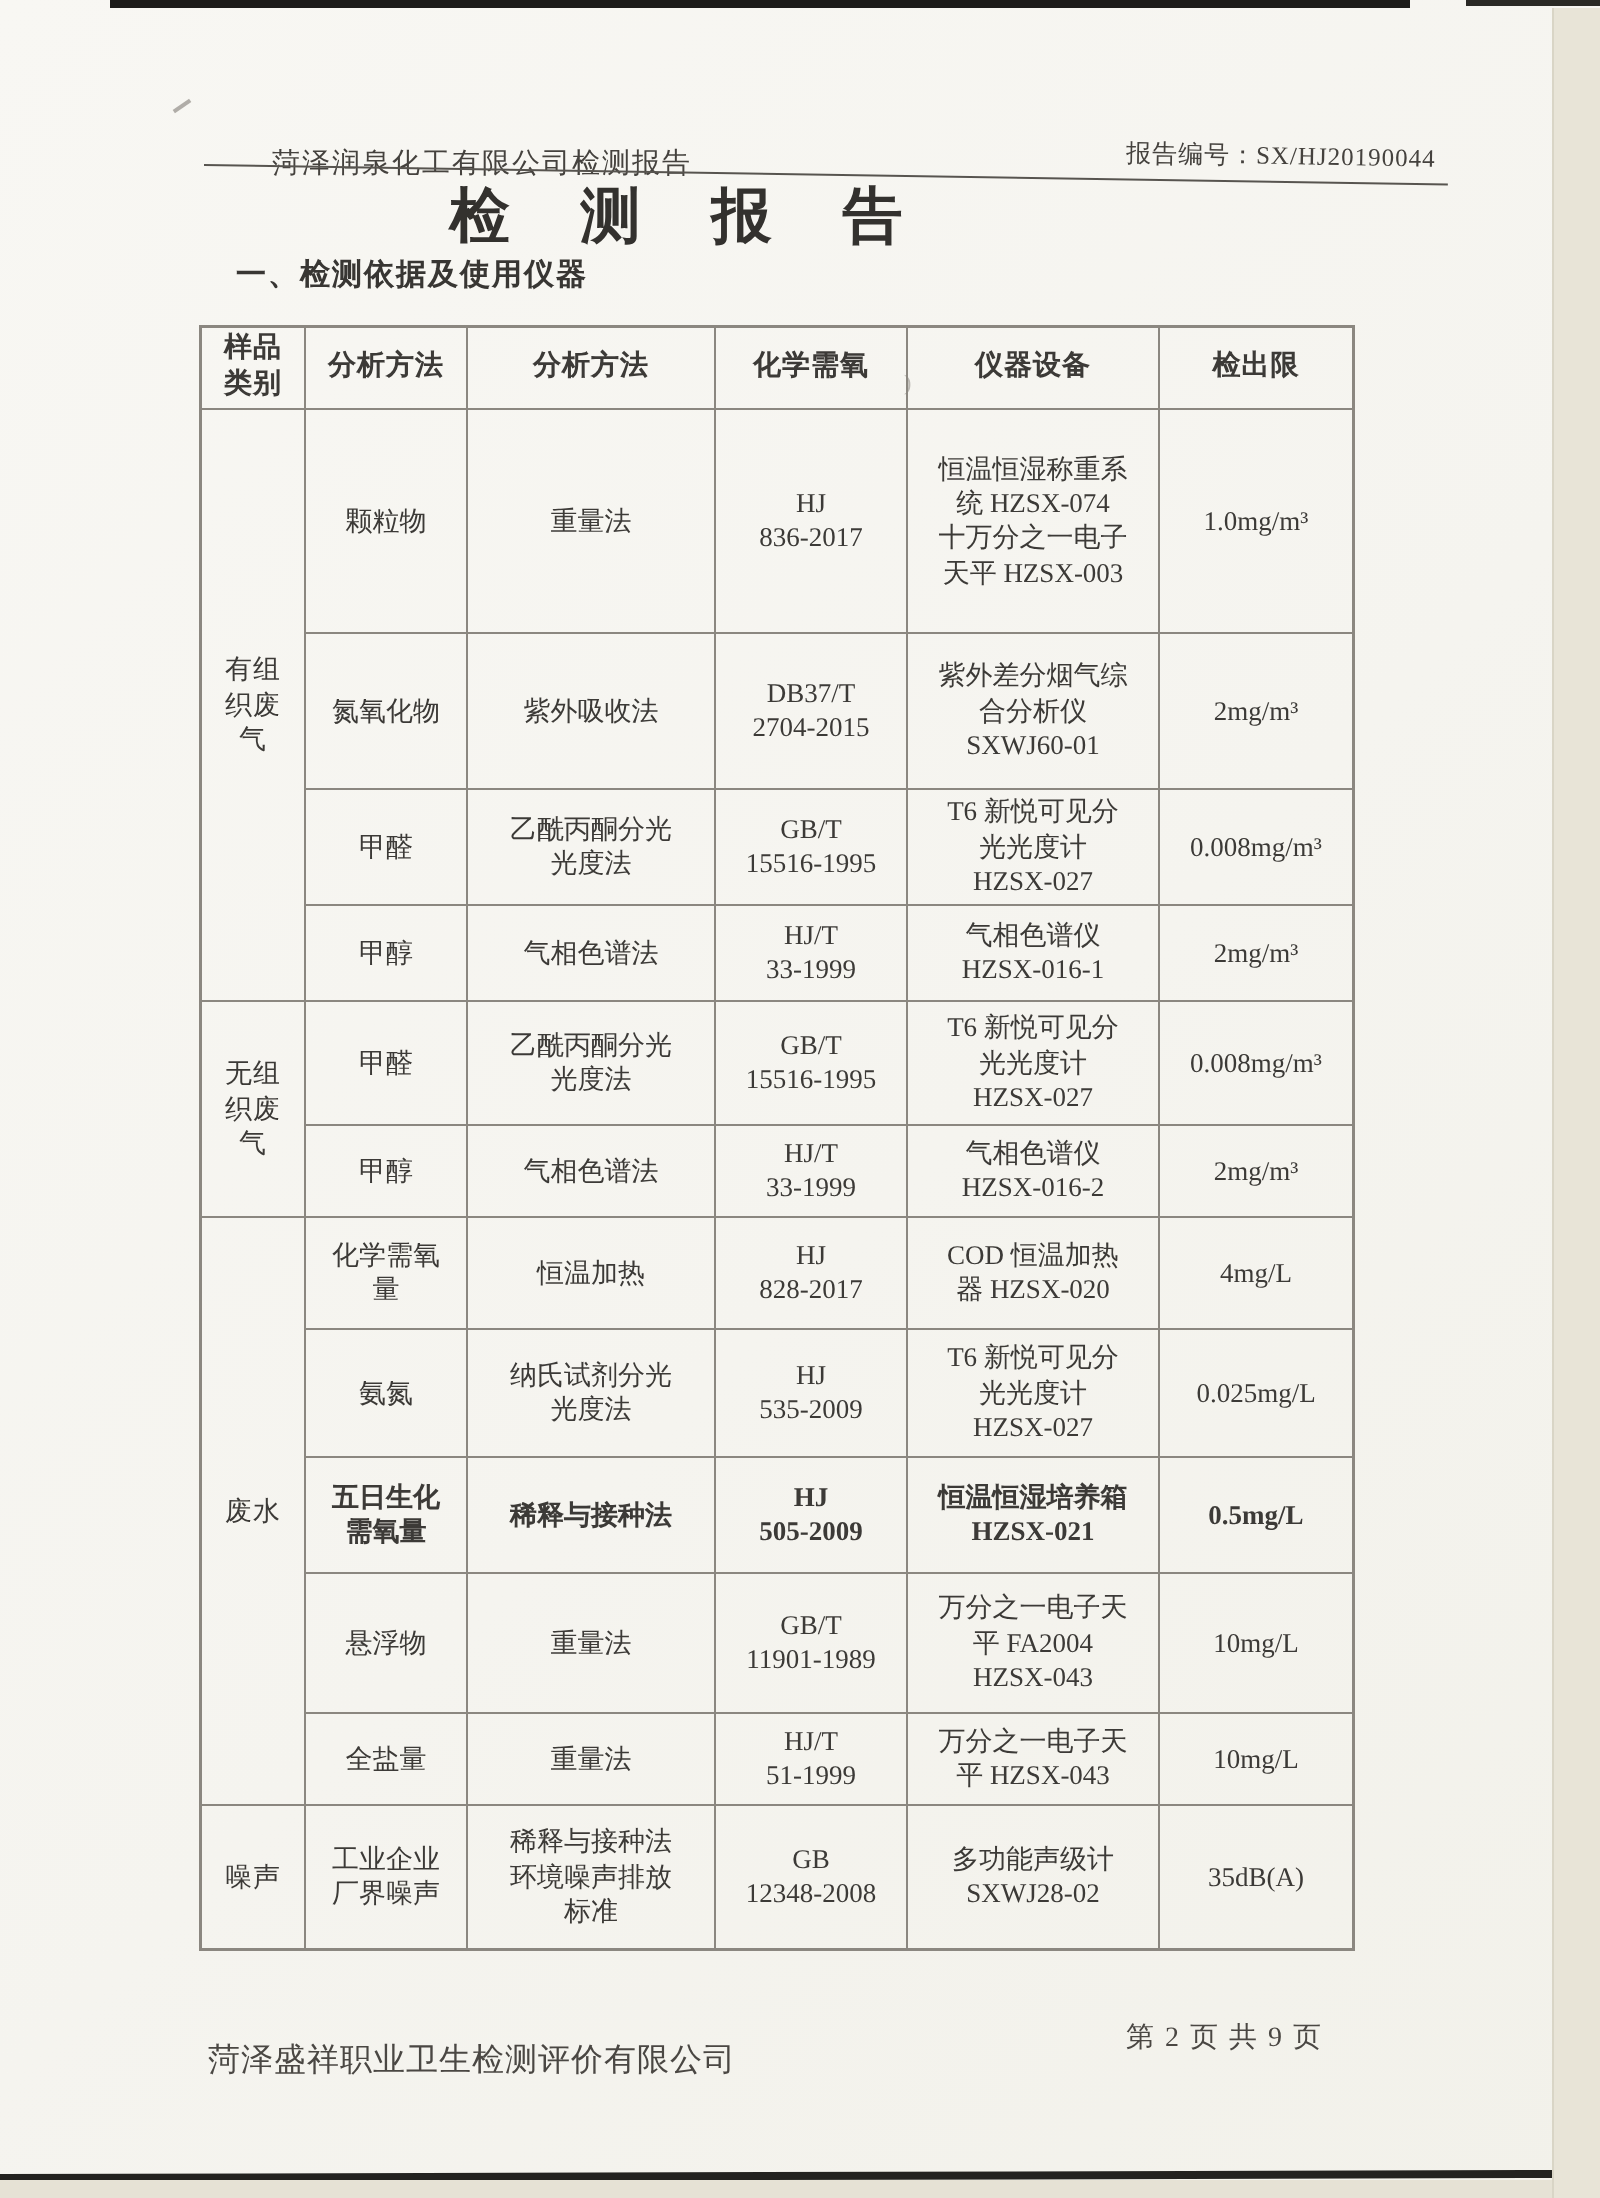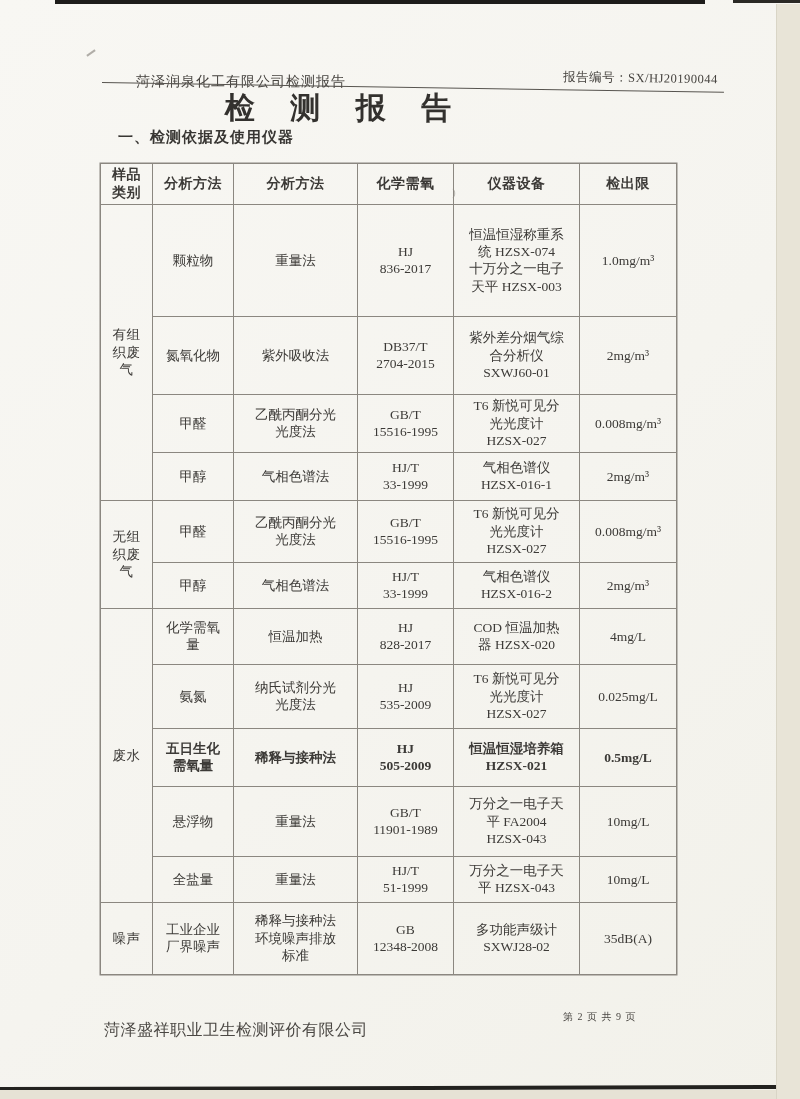--- a/index.html
+++ b/index.html
@@ -70,21 +70,21 @@
   table.methods td.cat{letter-spacing:.5px;}
   table.methods{box-shadow:0 0 0 .5px #8b8780;}
 
   
   .doc-footer-left{
     position:absolute;left:104px;top:1020px;
     font-size:16px;letter-spacing:.5px;color:#4a4743;
   }
   .doc-footer-right{
     position:absolute;left:563px;top:1010px;
-    font-size:10px;letter-spacing:1px;color:#4a4743;
+    font-size:14px;letter-spacing:1px;color:#4a4743;
   }
 </style>
 </head>
 <body>
 
 <div class="page">
 
   <div class="scan-top-line"></div>
   <div class="scan-top-line2"></div>
   <div class="pen-mark"></div>

